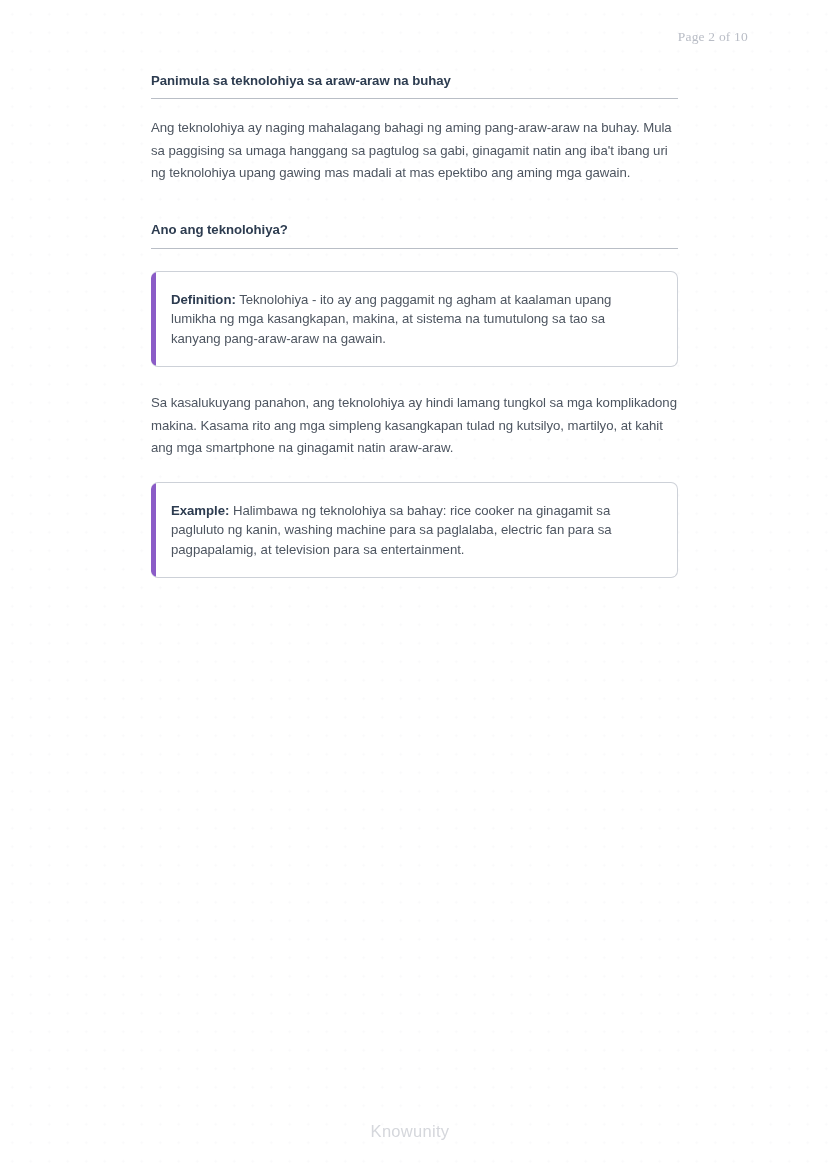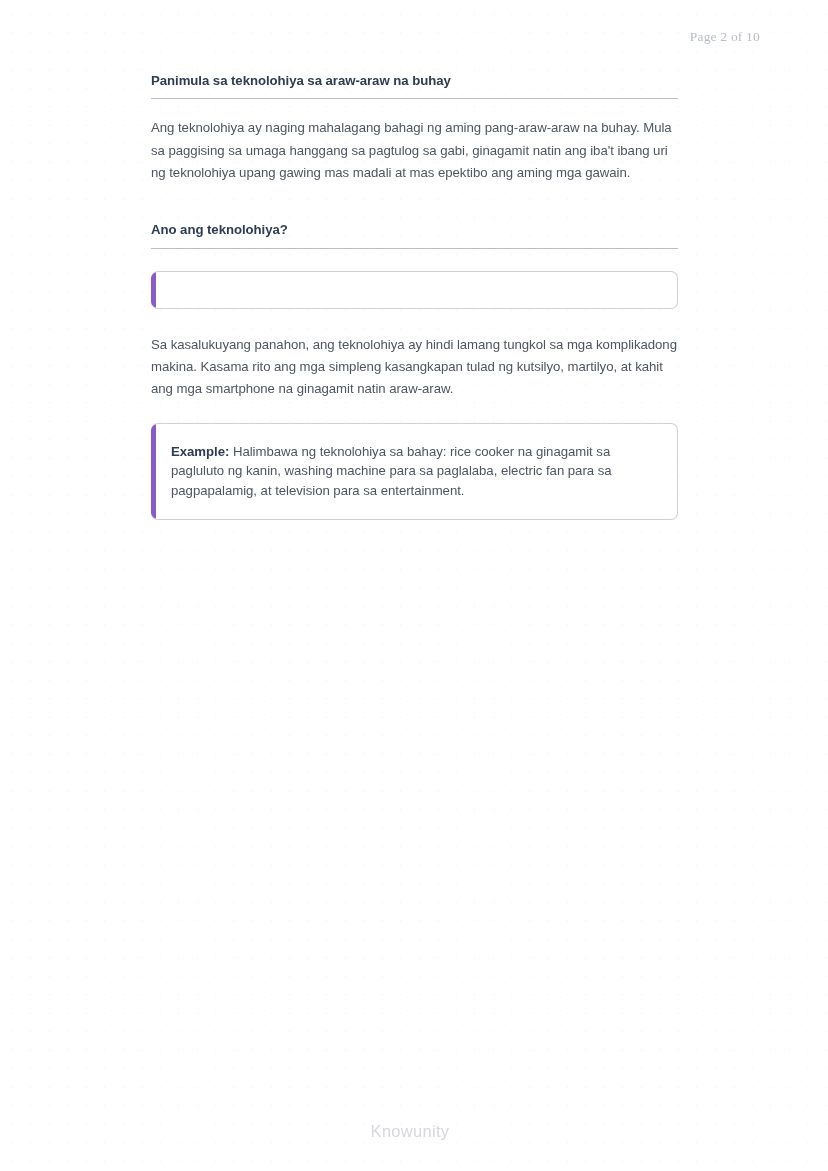--- a/index.html
+++ b/index.html
@@ -15,21 +15,21 @@
     background-position: 3px 5px;
     font-family: "Liberation Sans", sans-serif;
     position: relative;
     overflow: hidden;
   }
 
   
   .page-header {
     position: absolute;
     top: 29px;
-    right: 68px;
+    right: 80px;
     font-family: "Liberation Serif", serif;
     font-size: 13.5px;
     color: #b9bdc6;
     letter-spacing: 0.2px;
     white-space: nowrap;
   }
 
   
   .content {
     position: absolute;
@@ -120,20 +120,23 @@
   </div>
 
   <p class="para first">Ang teknolohiya ay naging mahalagang bahagi ng aming pang-araw-araw na buhay. Mula sa paggising sa umaga hanggang sa pagtulog sa gabi, ginagamit natin ang iba't ibang uri ng teknolohiya upang gawing mas madali at mas epektibo ang aming mga gawain.</p>
 
   <div class="heading-block second">
     <h2 class="section-heading">Ano ang teknolohiya?</h2>
   </div>
 
   <div class="callout">
     <span class="callout-bar"></span>
+    <div class="callout-text">
+      <span class="callout-label">Definition:</span><span> Teknolohiya - ito ay ang paggamit ng agham at kaalaman upang lumikha ng mga kasangkapan, makina, at sistema na tumutulong sa tao sa kanyang pang-araw-araw na gawain.</span>
+    </div>
   </div>
 
   <p class="para mid">Sa kasalukuyang panahon, ang teknolohiya ay hindi lamang tungkol sa mga komplikadong makina. Kasama rito ang mga simpleng kasangkapan tulad ng kutsilyo, martilyo, at kahit ang mga smartphone na ginagamit natin araw-araw.</p>
 
   <div class="callout">
     <span class="callout-bar"></span>
     <div class="callout-text">
       <span class="callout-label">Example:</span><span> Halimbawa ng teknolohiya sa bahay: rice cooker na ginagamit sa pagluluto ng kanin, washing machine para sa paglalaba, electric fan para sa pagpapalamig, at television para sa entertainment.</span>
     </div>
   </div>

